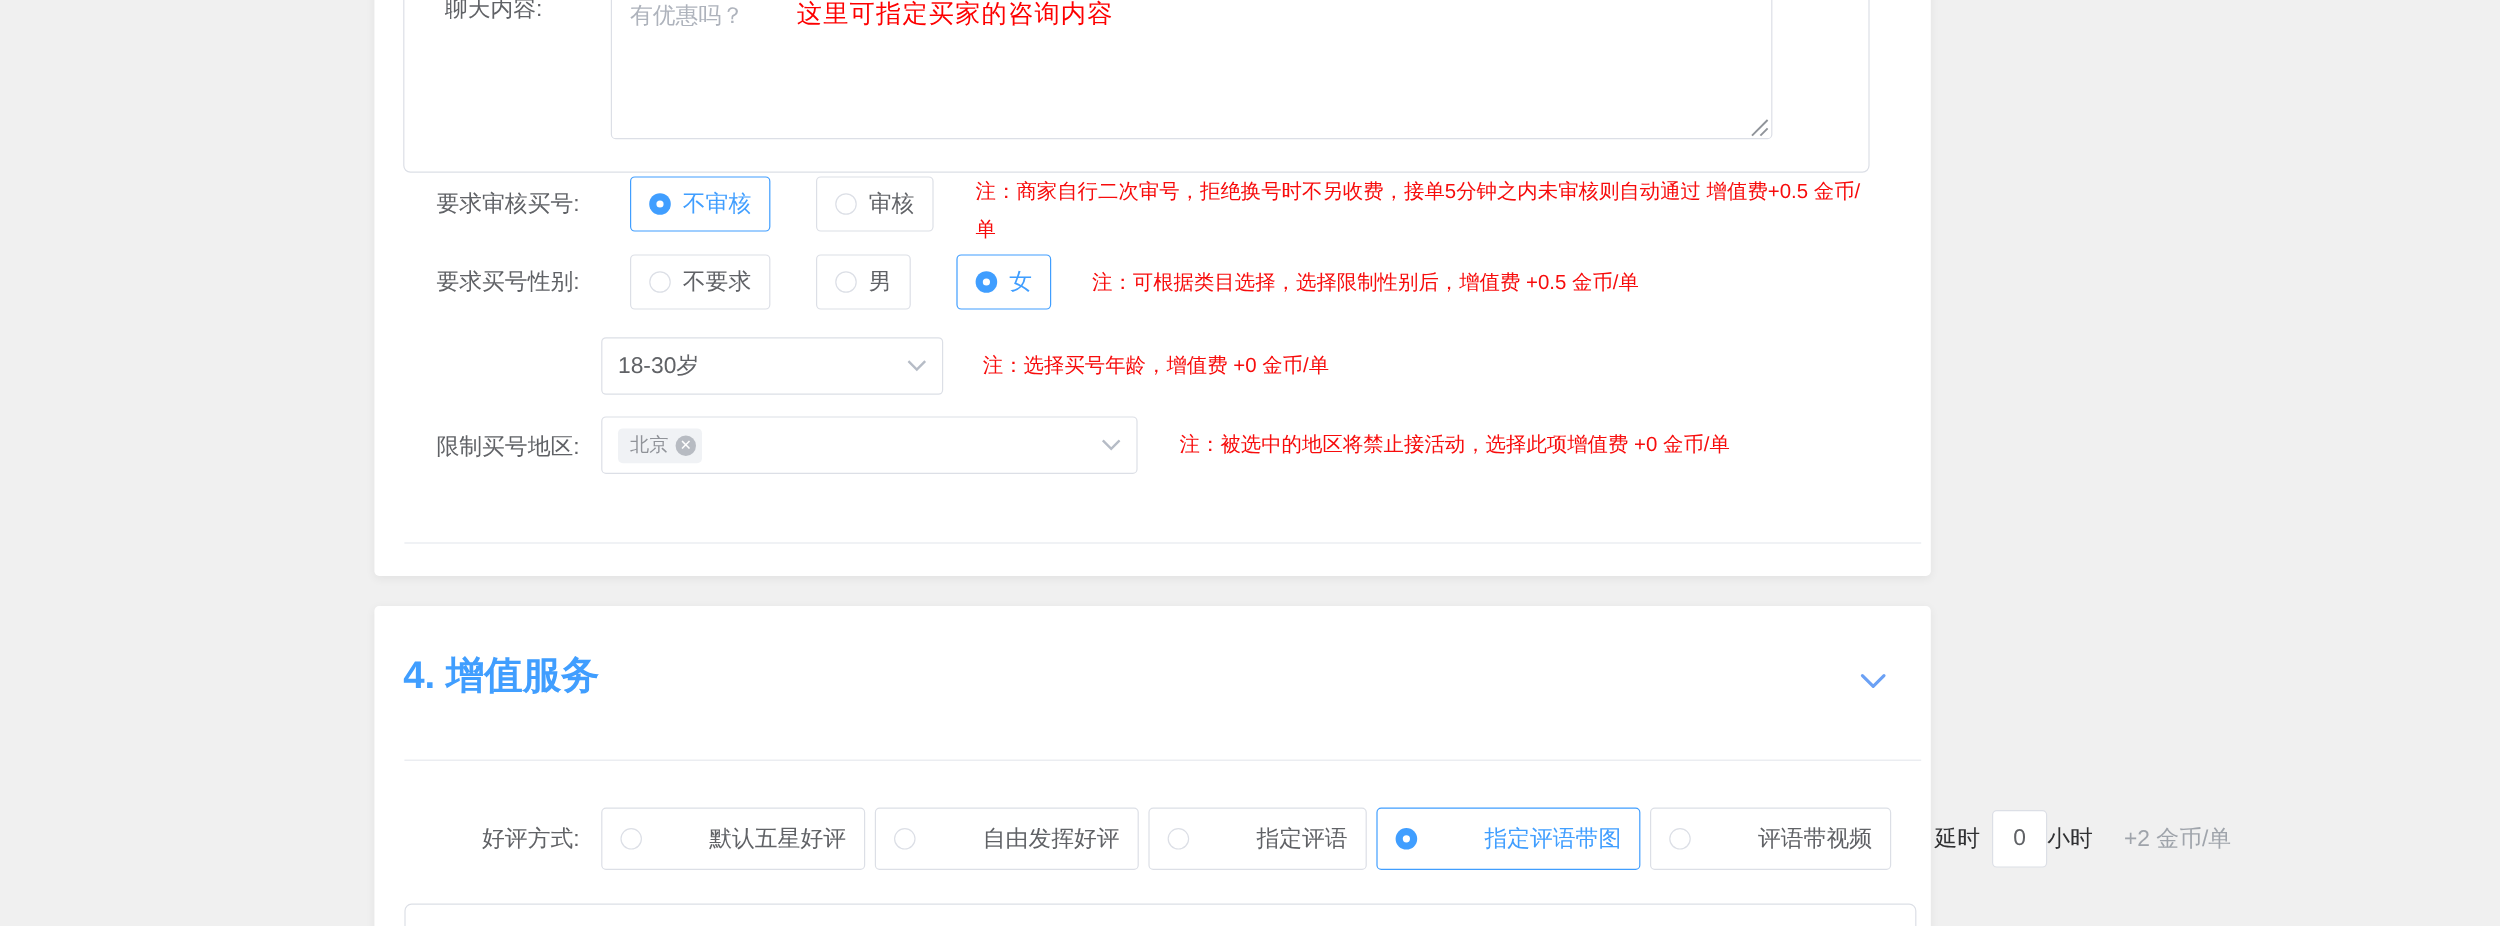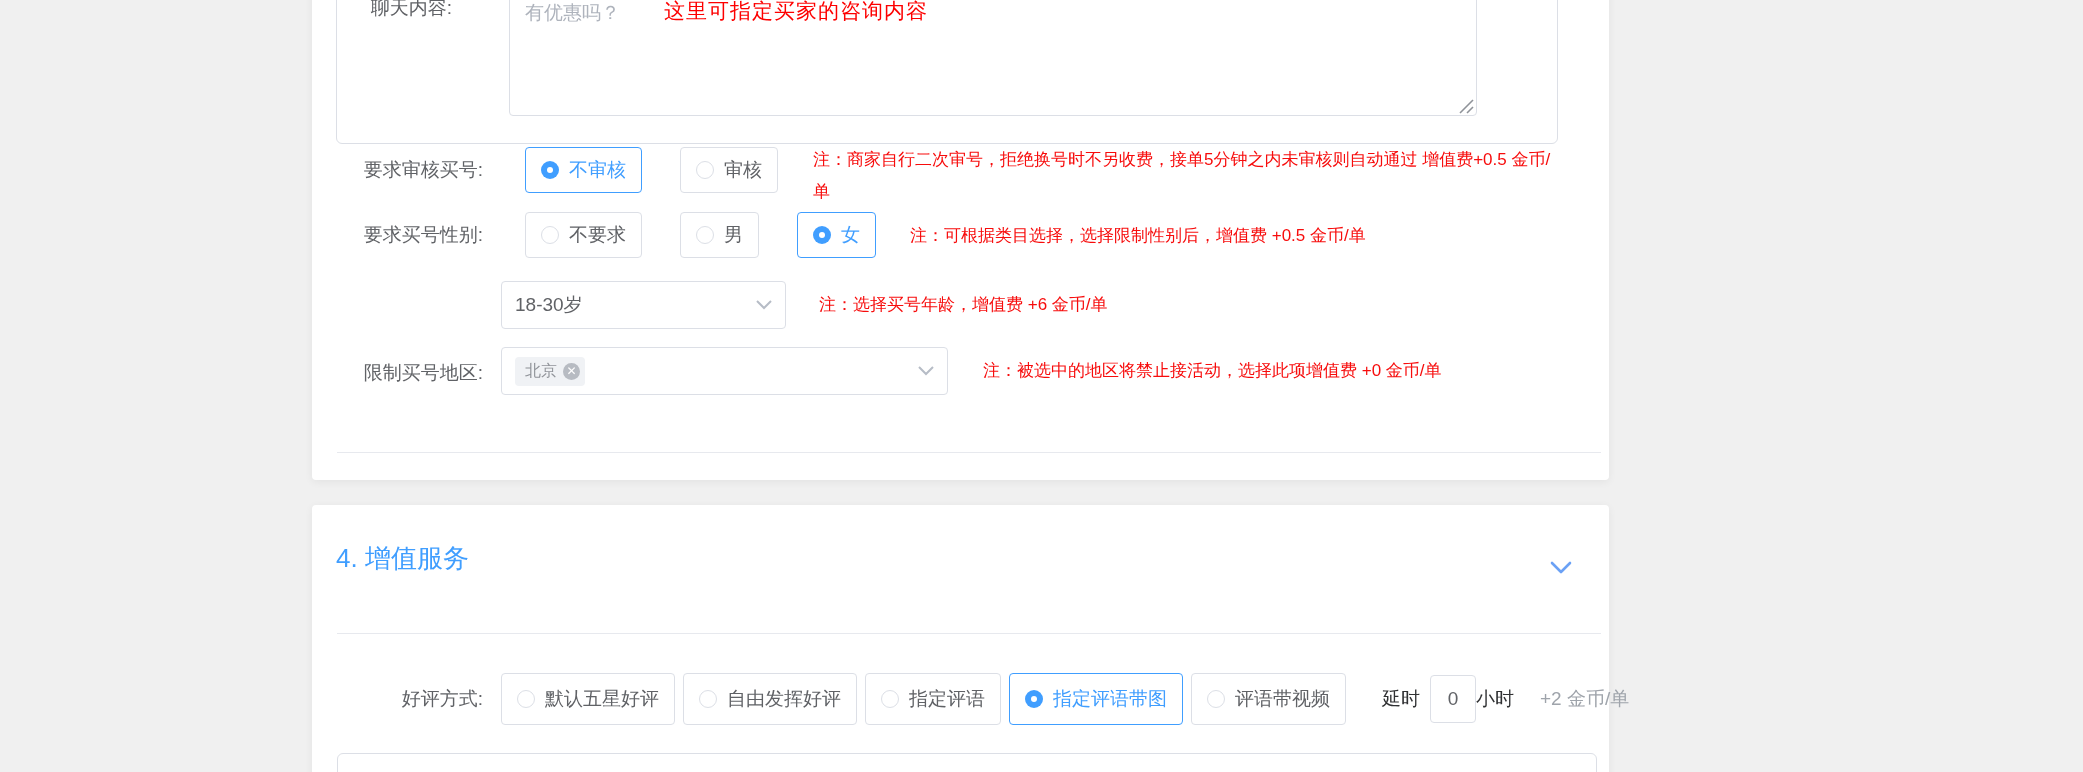--- a/index.html
+++ b/index.html
@@ -40,21 +40,21 @@
   .radio-box .radio-dot{
     width:18px;height:18px;border-radius:50%;border:1px solid var(--border,#dcdfe6);
     background:#fff;box-sizing:border-box;position:relative;margin-right:10px;flex:0 0 18px;
   }
   .radio-box.selected{border-color:var(--accent,#409eff);color:var(--accent,#409eff);}
   .radio-box.selected .radio-dot{border:none;background:var(--accent,#409eff);}
   .radio-box.selected .radio-dot::after{
     content:"";position:absolute;left:50%;top:50%;transform:translate(-50%,-50%);
     width:6px;height:6px;border-radius:50%;background:#fff;
   }
-  .tall .radio-box{height:50px;}
+  .tall .radio-box{height:50px;gap:46px;}
 
   .note{
     position:absolute;font-size:17px;line-height:32px;color:var(--red,#f70c0c);
     white-space:nowrap;
   }
   .annotation{
     position:absolute;font-size:21px;letter-spacing:1px;color:var(--red-bright,#fd0000);
     white-space:nowrap;font-weight:500;
   }
   textarea.chat{
@@ -76,21 +76,21 @@
     padding:4px 5px 4px 10px;font-size:16px;color:#909399;
   }
   .tag .tag-close{
     margin-left:6px;width:17px;height:17px;border-radius:50%;background:#b7bbc2;color:#fff;
     font-size:12px;line-height:17px;text-align:center;cursor:pointer;
     font-family:"DejaVu Sans",sans-serif;
   }
   .divider{position:absolute;height:1px;background:var(--divider,#e7e9ee);}
 
   .section-title{
-    position:absolute;font-size:26px;font-weight:normal;color:var(--accent,#409eff);white-space:nowrap;
+    position:absolute;font-size:32px;font-weight:bold;color:var(--accent,#409eff);white-space:nowrap;
   }
   .collapse-chev{position:absolute;cursor:pointer;}
 
   .delay-label{font-size:19px;color:#303133;margin-left:28px;white-space:nowrap;}
   .delay-input{
     width:46px;height:48px;margin-left:10px;border:1px solid var(--border,#dcdfe6);
     border-radius:4px;text-align:center;font-size:19px;color:var(--label,#606266);
     outline:none;box-sizing:border-box;font-family:"Liberation Sans","DejaVu Sans",sans-serif;
   }
   .delay-unit{font-size:19px;color:#303133;white-space:nowrap;}
@@ -154,21 +154,21 @@
         <div>注：可根据类目选择，选择限制性别后，增值费 +0.5 金币/单</div>
       </div>
 
     <div class="select" style="left:189px;top:581px;width:285px;">
       <span>18-30岁</span>
       <svg class="chev" width="16" height="10" viewBox="0 0 16 10">
         <polyline points="1,1 8,8 15,1" fill="none" stroke="#b6bcc6" stroke-width="2"></polyline>
       </svg>
     </div>
     <div class="note" style="left:507px;top:589px;">
-        <div>注：选择买号年龄，增值费 +6 金币/单</div>
+        <div>注：选择买号年龄，增值费 +0 金币/单</div>
       </div>
 
     <div class="row-label" style="top:649px;line-height:48px;">限制买号地区:</div>
     <div class="select" style="left:189px;top:647px;width:447px;">
       <span class="tag">
         <span>北京</span>
         <span class="tag-close">✕</span>
       </span>
       <svg class="chev" width="16" height="10" viewBox="0 0 16 10">
         <polyline points="1,1 8,8 15,1" fill="none" stroke="#b6bcc6" stroke-width="2"></polyline>

